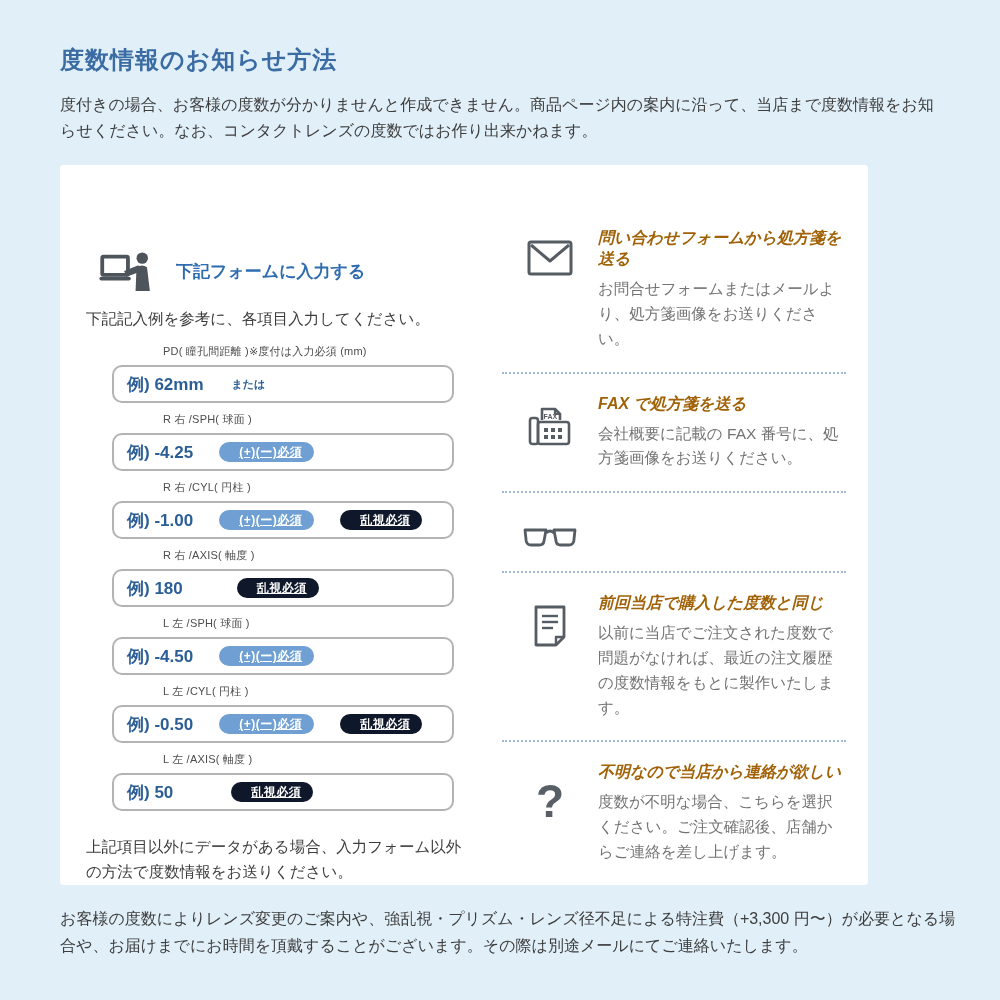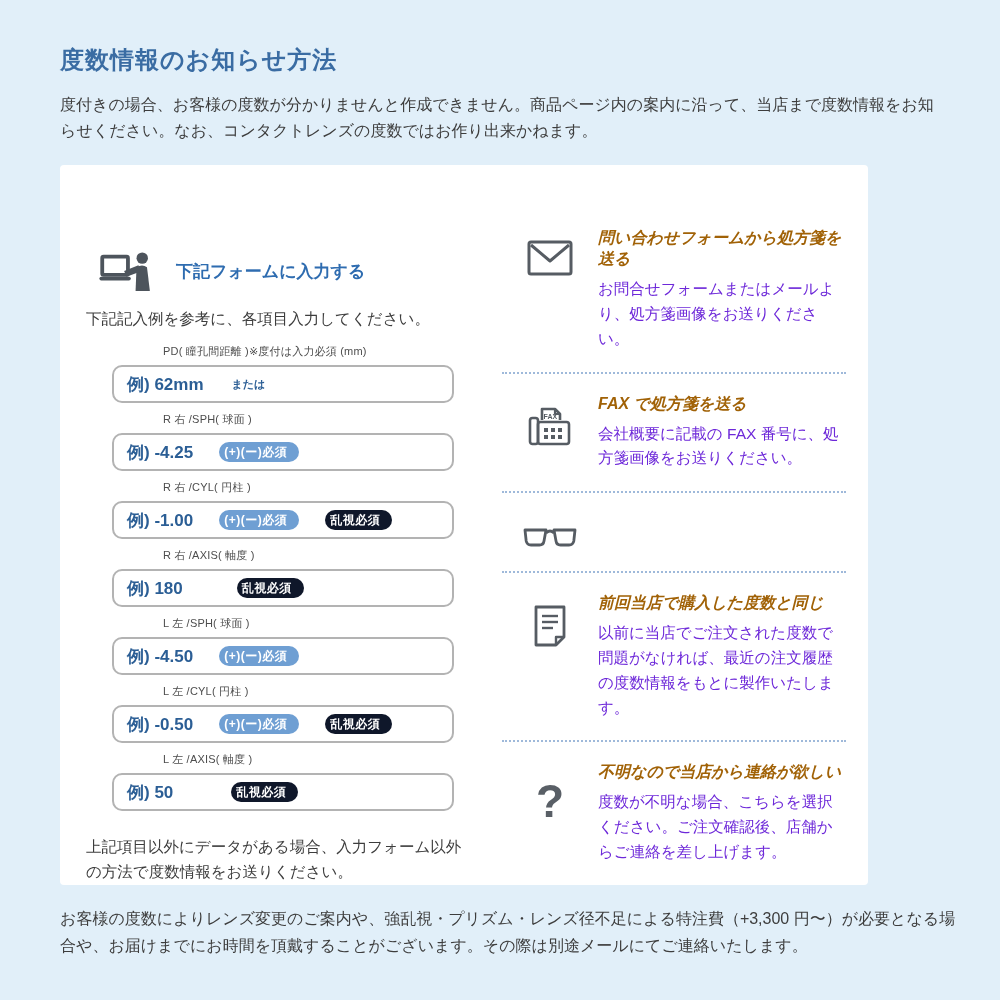--- a/index.html
+++ b/index.html
@@ -39,22 +39,23 @@
   .f-box{
     box-sizing:border-box;width:342px;height:38px;
     border:2px solid #b3b3b3;border-radius:10px;
     display:flex;align-items:center;gap:26px;
     padding:0 10px 0 13px;background:#fff;white-space:nowrap;
   }
   .f-val{font-size:17px;font-weight:bold;color:#2b5e95;}
   .f-val-sm{font-size:11px;font-weight:bold;color:#2b5e95;margin:0 2px;}
   .pill{
     font-size:12px;font-weight:bold;color:#ffffff;
-    border-radius:12px;padding:4px 12px 4px 5px;line-height:1;
+    border-radius:12px;padding:4px 12px 4px 20px;line-height:1;
     letter-spacing:.5px;
+    text-decoration:underline;
   }
   .pill-blue{background:#6f9fd3;}
   .pill-orange{background:#0f172a;}
   .left-note{
     font-size:15.5px;line-height:1.6;color:#3d3d3d;
     margin:24px 0 0 2px;width:390px;
   }
   
   .v-divider{
     border-left:2px dashed #a5bedd;
@@ -66,21 +67,21 @@
     display:flex;padding:20px 0 20px 0;
   }
   .r-item.sep{border-bottom:2px dotted #9fb9da;}
   .r-item:first-child{padding-top:20px;}
   .r-icon{
     width:96px;min-width:96px;display:flex;justify-content:center;
     padding-top:12px;color:#565c63;
   }
   .r-text{flex:1;}
   .r-title{font-size:16px;font-weight:bold;color:#a16207;margin:0 0 7px 0;font-style:italic;}
-  .r-body{font-size:15.5px;line-height:1.6;color:#6d28d9;}
+  .r-body{font-size:15.5px;line-height:1.6;color:#737373;}
   .q-glyph{
     font-size:46px;font-weight:bold;color:#595f66;line-height:1;
     padding-top:4px;
   }
   
   .page-footer{
     font-size:16px;line-height:1.7;color:#3d3d3d;
     width:900px;margin:20px 0 0 0;
   }
   svg{display:block;}

